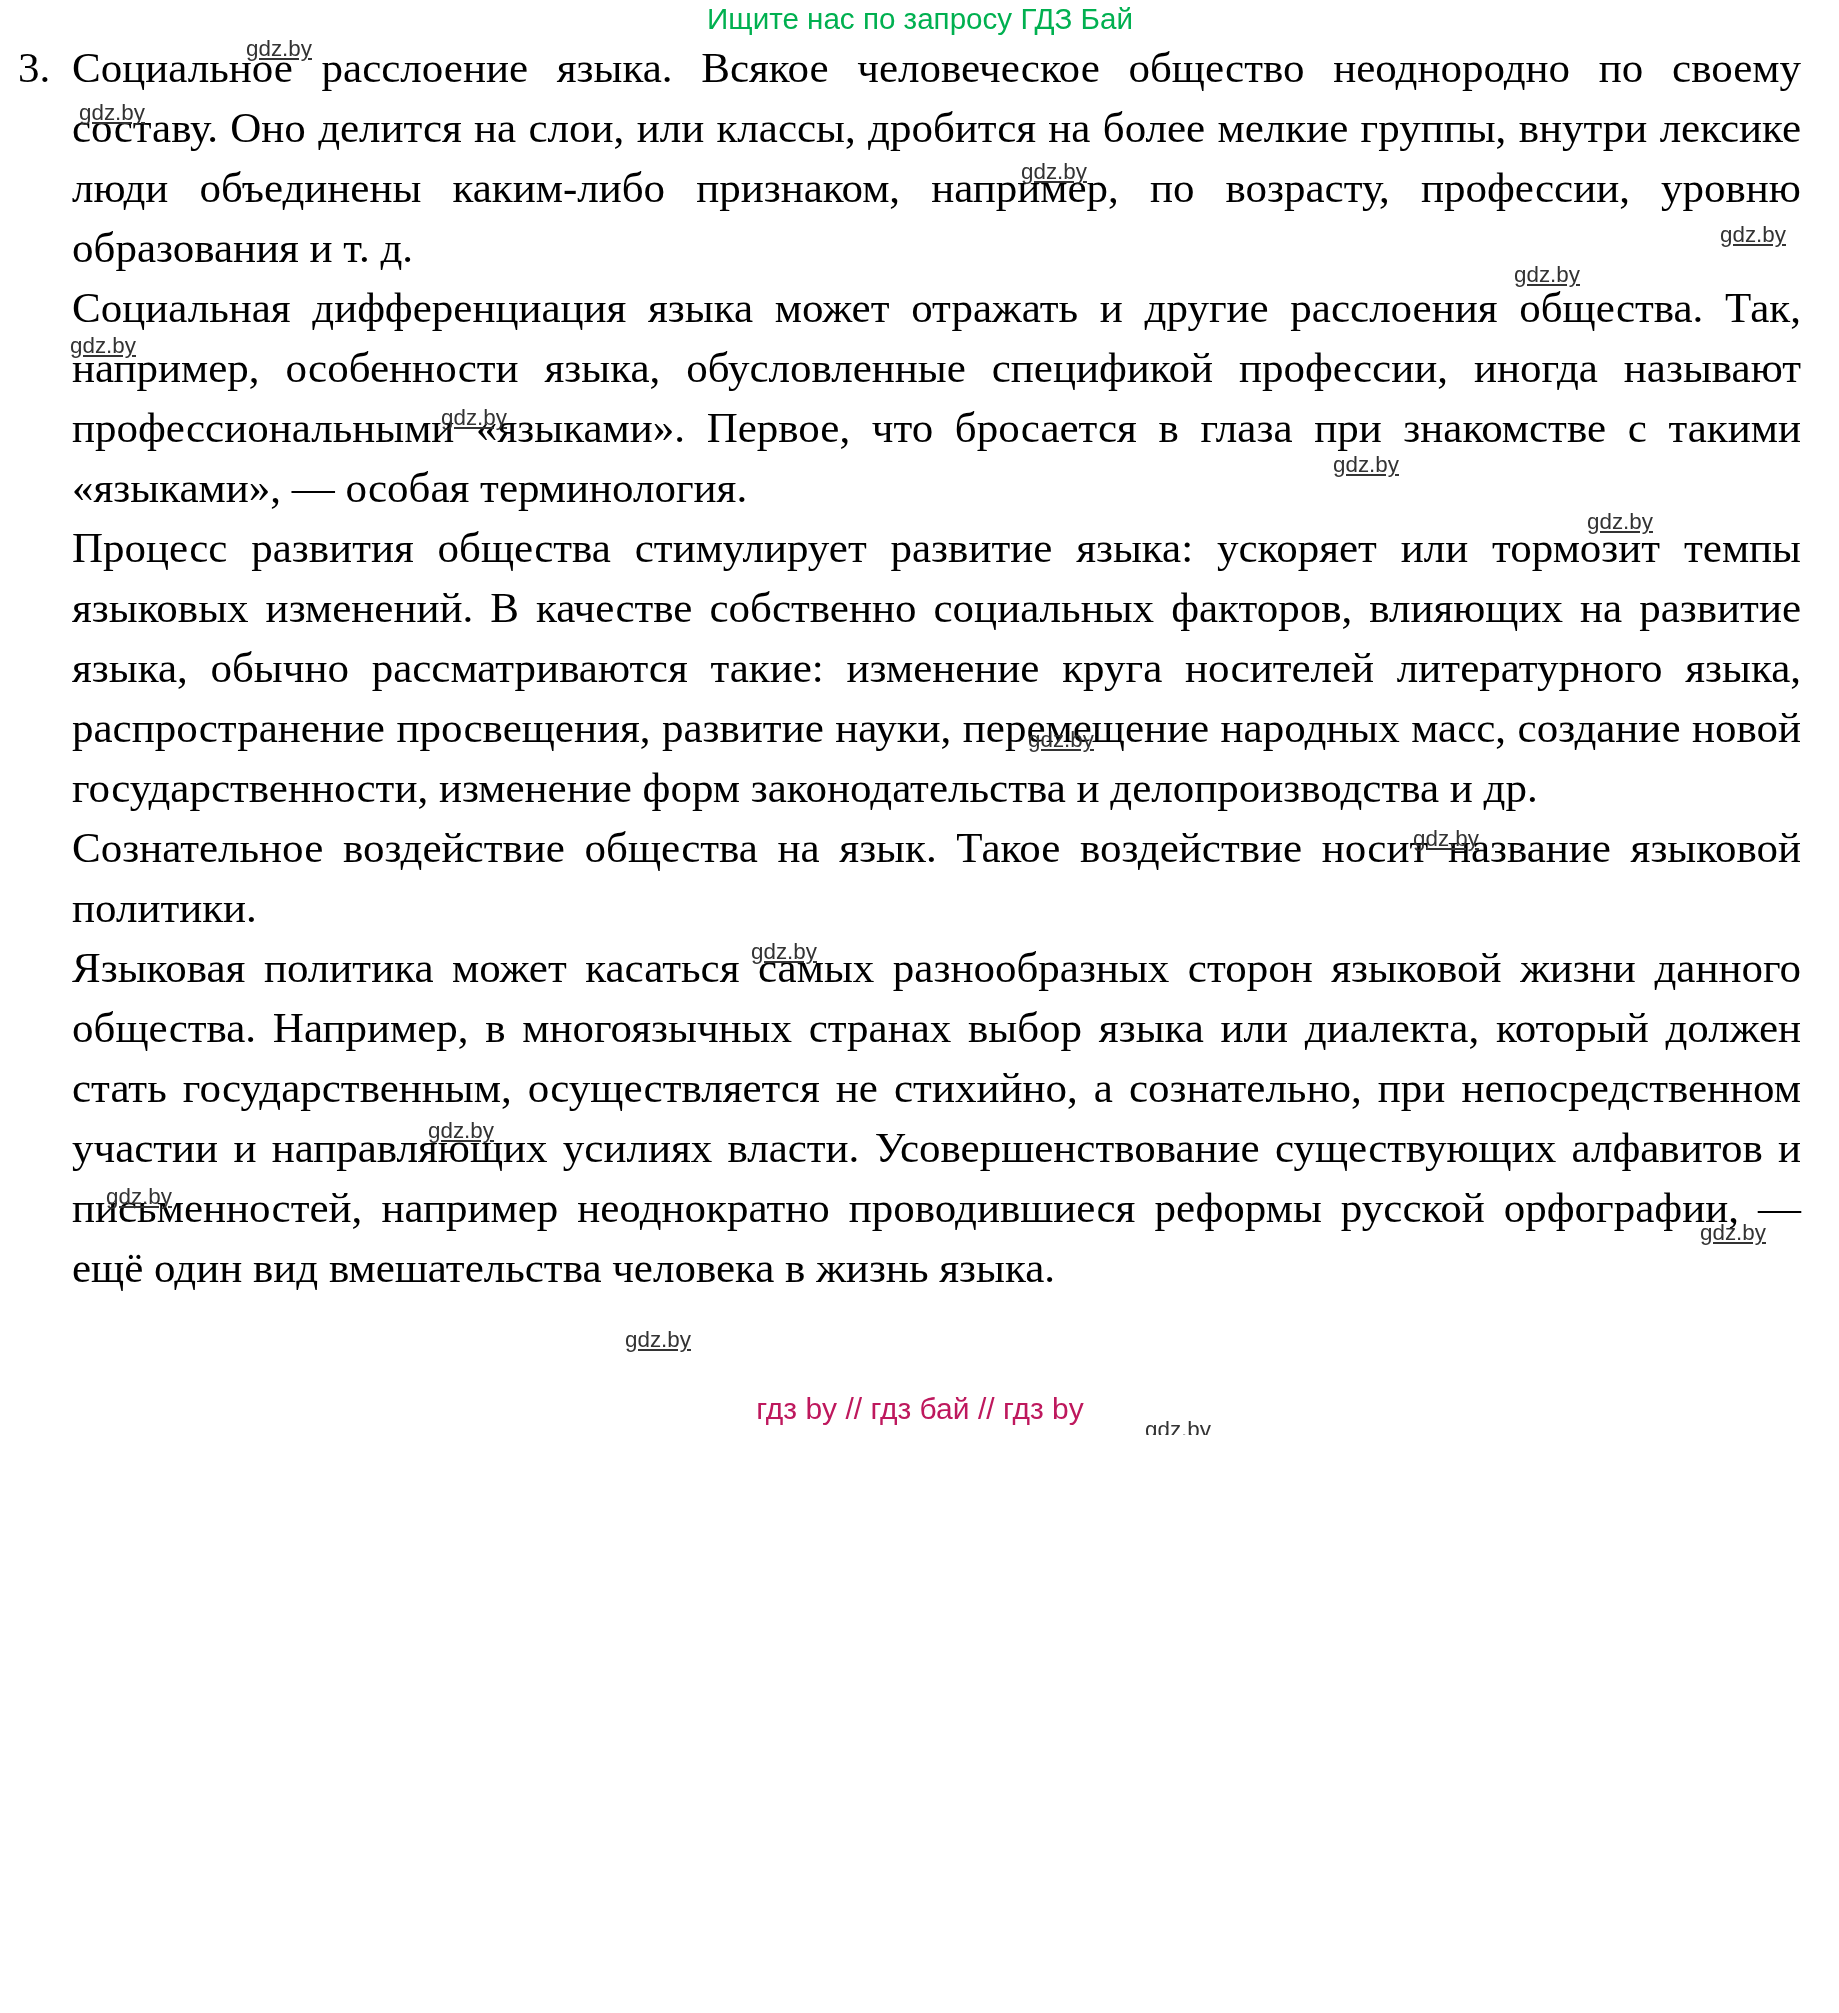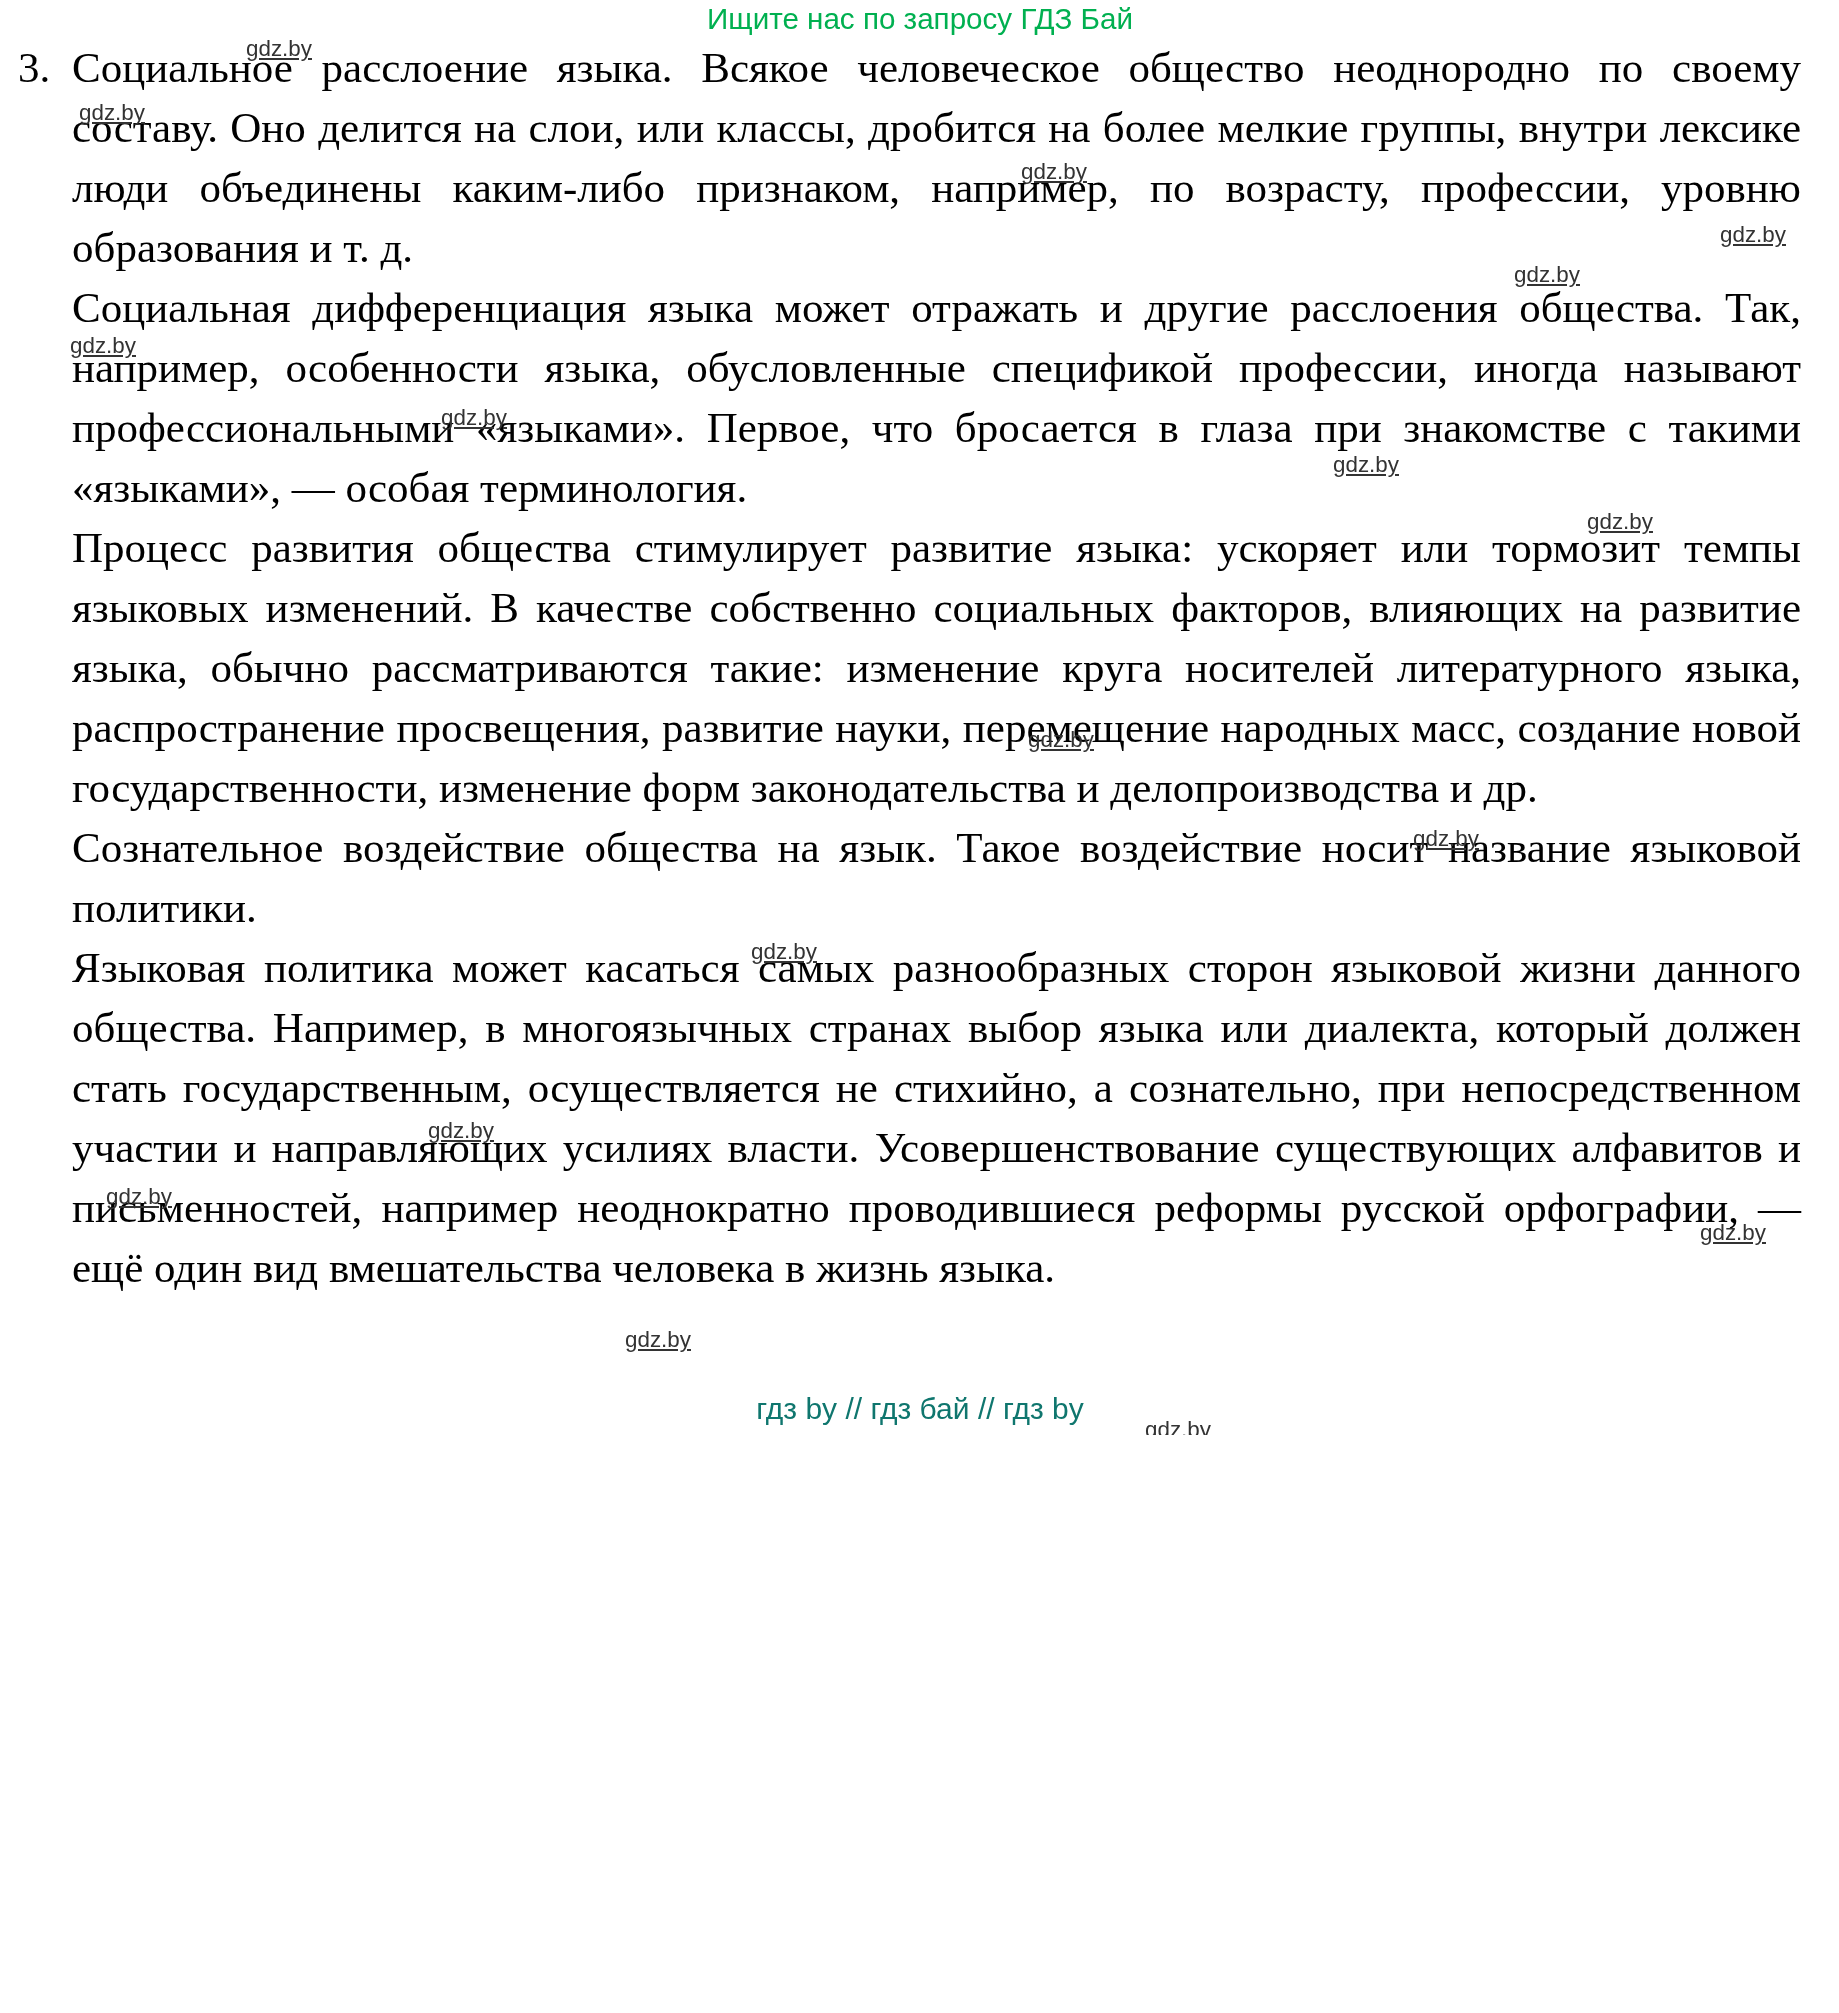--- a/index.html
+++ b/index.html
@@ -108,16 +108,16 @@
       <span class="wm" style="left: 625px; top: 1327px;">gdz.by</span>
       <span class="wm" style="left: 1145px; top: 1417px;">gdz.by</span>
       <span class="wm" style="left: 93px; top: 1480px;">gdz.by</span>
       <span class="wm" style="left: 679px; top: 1548px;">gdz.by</span>
       <span class="wm" style="left: 1702px; top: 1601px;">gdz.by</span>
       <span class="wm" style="left: 1557px; top: 1739px;">gdz.by</span>
       <span class="wm" style="left: 93px; top: 1838px;">gdz.by</span>
       <span class="wm" style="left: 1739px; top: 1924px;">gdz.by</span>
     </div>
 
-  <div class="promo-footer" style="color: #0f766e;">гдз by  //  гдз бай  //  гдз by</div>
+  <div class="promo-footer" style="color: #be185d;">гдз by  //  гдз бай  //  гдз by</div>
 
 </div>
 
 
 </body></html>

